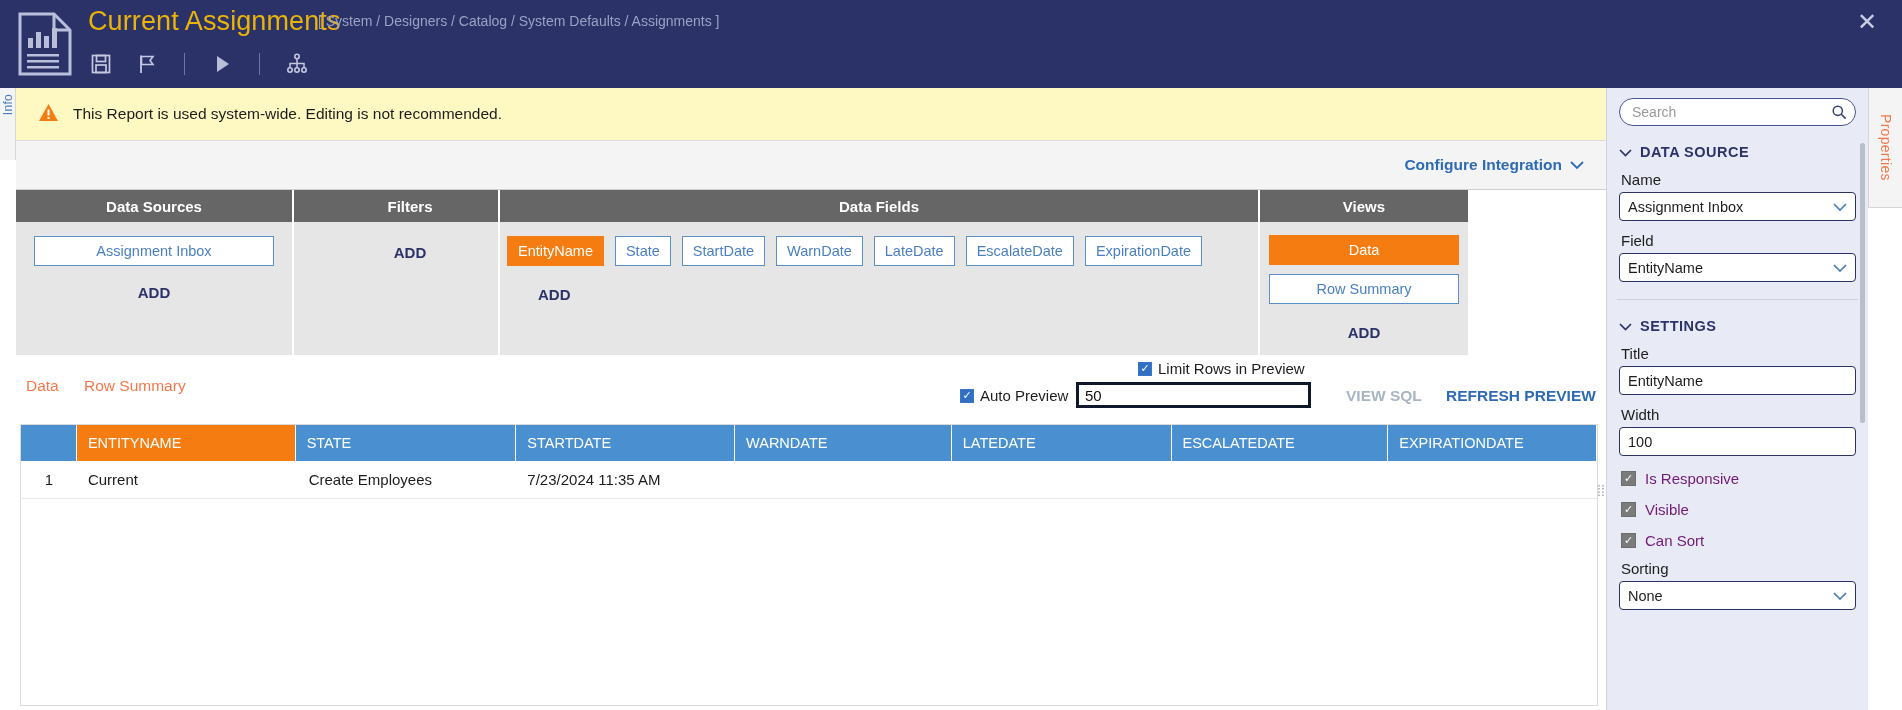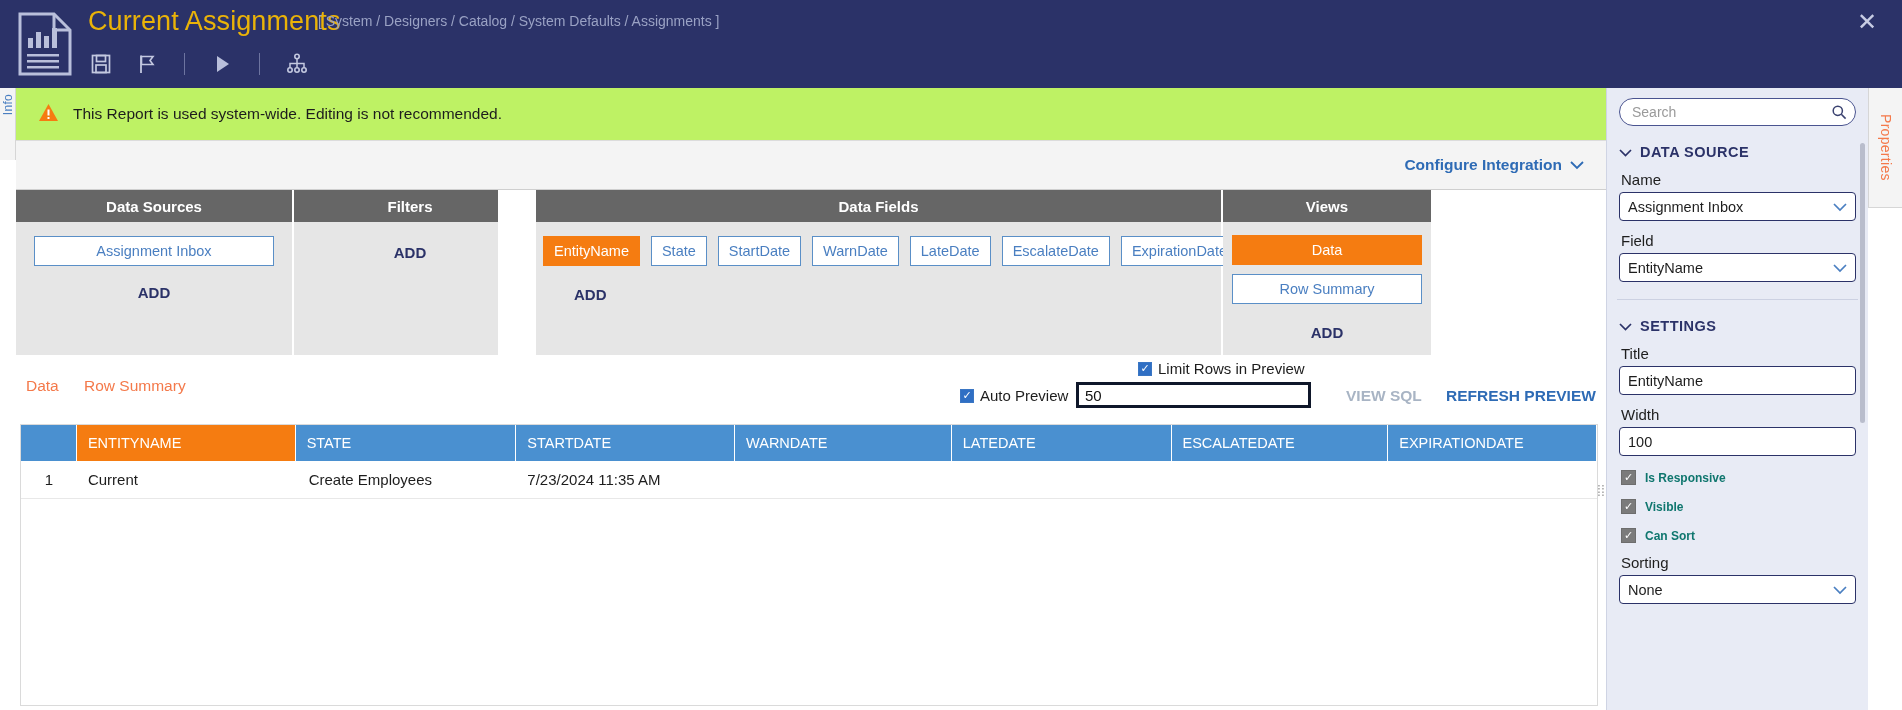--- a/index.html
+++ b/index.html
@@ -41,21 +41,21 @@
     position:absolute; left:0; top:88px; width:16px; height:72px;
     background:#f4f4f4; border-right:1px solid #d6d6d6;
   }
   .info-tab span {
     display:block; writing-mode:vertical-rl; transform:rotate(180deg);
     font-size:12px; color:#4a7fc1; margin:6px 1px; letter-spacing:.3px;
   }
   
   .warnbar {
     position:absolute; left:16px; top:88px; width:1590px; height:53px;
-    background:#bef264; border-bottom:1px solid #dcdcdc;
+    background:#fef9c3; border-bottom:1px solid #dcdcdc;
     display:flex; align-items:center;
   }
   .warn-ico { margin-left:22px; margin-right:14px; }
   .warn-txt { font-size:15.5px; color:#1d1d1d; }
   
   .cfgrow {
     position:absolute; left:16px; top:141px; width:1590px; height:49px;
     background:#f4f4f4; border-bottom:1px solid #cfcfcf;
     display:flex; align-items:center; justify-content:flex-end;
   }
@@ -72,21 +72,21 @@
     border-right:2px solid #ffffff;
   }
   .bhead > div:last-child { border-right:none; }
   .bbody { display:flex; height:133px; }
   .bbody > div {
     background:#e6e6e6; border-right:2px solid #ffffff; position:relative;
   }
   .bbody > div:last-child { border-right:none; }
   .col-ds   { width:278px; }
   .col-f    { width:206px;padding-left:28px; }
-  .col-df   { width:687px;margin-left:36px; }
+  .col-df   { width:760px; }
   .col-v    { width:208px; }
   .chip {
     border:1px solid #5a8fc7; background:#ffffff; color:#4a7fc1;
     font-size:14.5px; height:30px; line-height:28px; text-align:center;
     cursor:pointer; padding:0 10px; white-space:nowrap;
   }
   .chip.sel { background:#f57c11; border-color:#f57c11; color:#ffffff; }
   .ds-chip { width:240px; margin:14px auto 0 auto; }
   .add-link {
     color:#2b3268; font-size:15px; font-weight:bold; cursor:pointer;
@@ -174,21 +174,21 @@
     cursor:pointer;
   }
   .fld-box .chev { position:absolute; right:8px; top:6px; }
   .divider { height:1px; background:#ccd1e2; margin:17px 10px 0 10px; }
   .cbrow { display:flex; align-items:center; gap:9px; margin:14px 0 0 14px; }
   .cb-grey {
     width:15px; height:15px; background:#7b7b7b; border:1px solid #6d6d6d;
     display:inline-flex; align-items:center; justify-content:center;
     color:#fff; font-size:11px; line-height:1; cursor:pointer;
   }
-  .cbrow span.t { font-size:12px; color:#0f766e;font-weight:bold; }
+  .cbrow span.t { font-size:15px; color:#701a75; }
   .pscroll {
     position:absolute; right:3px; top:55px; width:5px; height:280px;
     background:#b9bdcc; border-radius:3px;
   }
   
   .prop-tab {
     position:absolute; left:1868px; top:88px; width:34px; height:120px;
     background:#f4f4f4; border-left:1px solid #d6d6d6;
     border-bottom:1px solid #d6d6d6;
     display:flex; align-items:center; justify-content:center;

